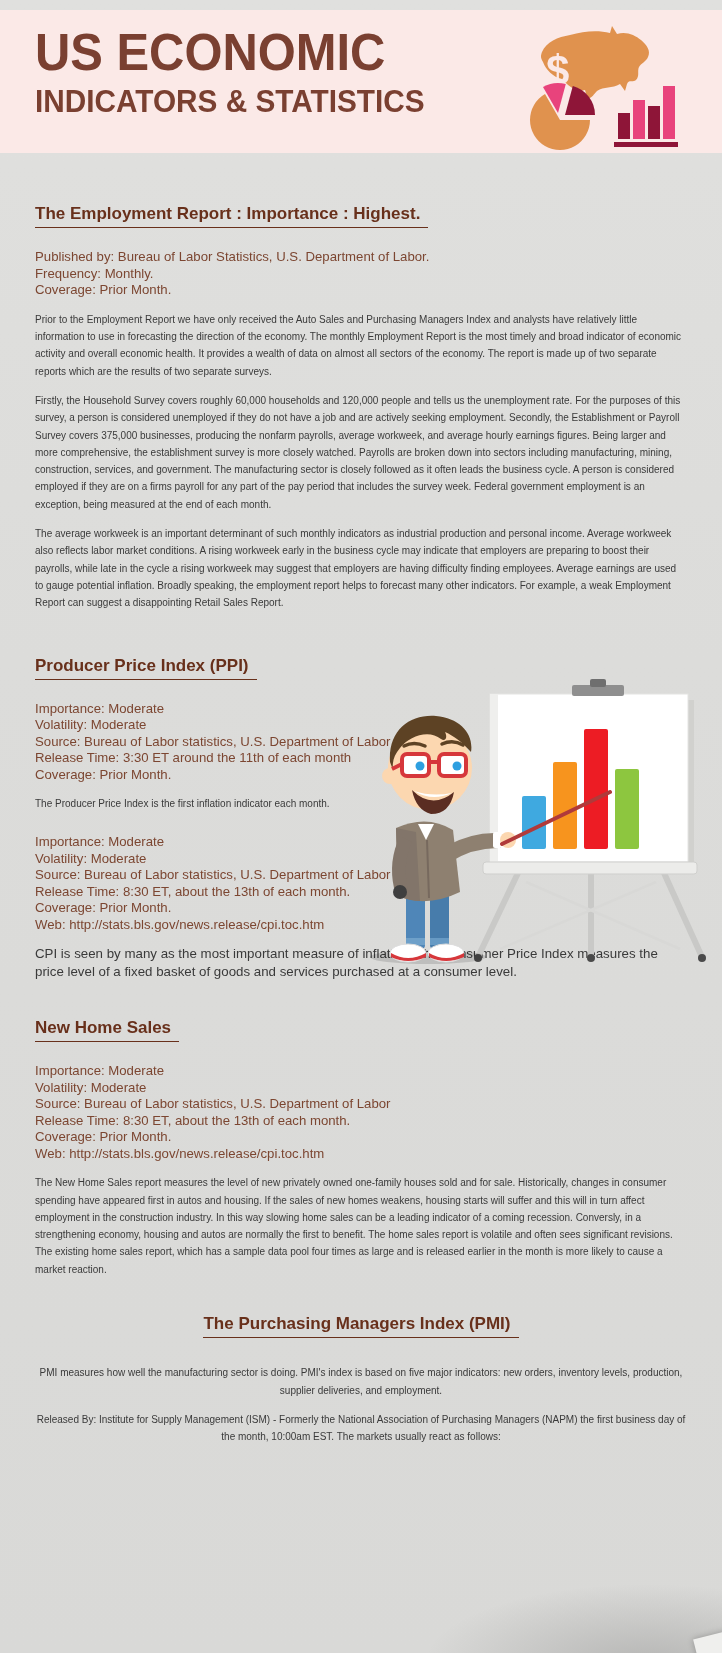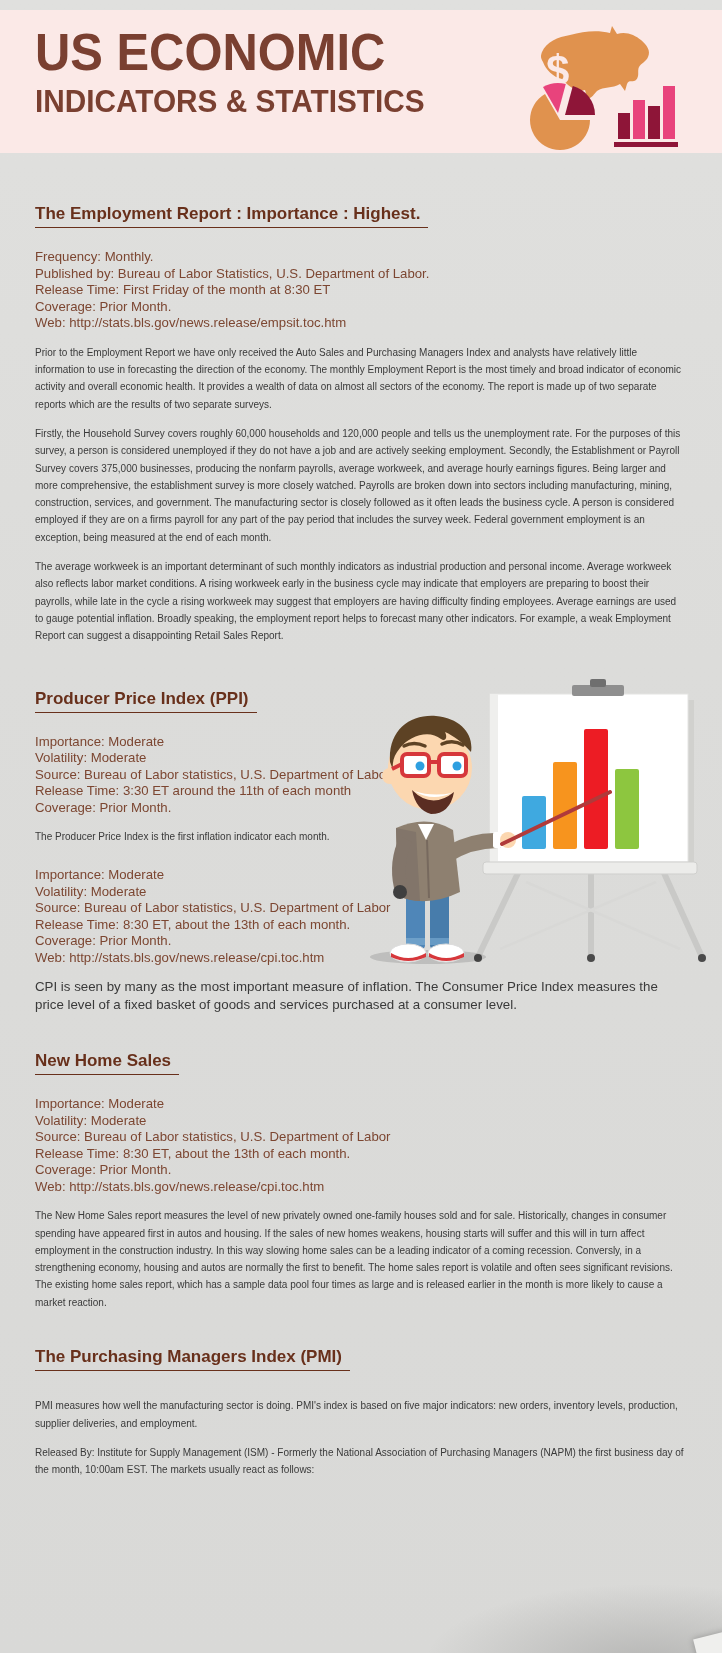--- a/index.html
+++ b/index.html
@@ -21,21 +21,21 @@
   .meta{margin-top:7px;}
   .meta > div{color:#7c4631;font-size:13.2px;line-height:16.5px;}
   .paras > div{color:#3a3a3a;font-size:10px;line-height:17.3px;margin-top:12px;}
   .sec{margin-top:0;}
   .sec-employment{margin-top:0;}
   .sec-ppi{margin-top:30px;width:445px;}
   .sec-cpi{margin-top:22px;width:445px;}
   .cpi-paras > div{color:#3a3a3a;font-size:13.3px;line-height:17.3px;margin-top:12px;}
   .sec-nhs{margin-top:24px;}
   .sec-nhs .col{width:445px;}
-  .sec-pmi{margin-top:22px;}
+  .sec-pmi{margin-top:22px;text-align:center;}
   
   .presenter{position:absolute;left:350px;top:666px;width:370px;height:300px;}
   
   .corner-shadow{position:absolute;right:0;bottom:0;width:300px;height:70px;
      background:radial-gradient(ellipse at 75% 115%,rgba(60,60,60,.22),rgba(60,60,60,0) 70%);}
   .corner-paper{position:absolute;right:-8px;bottom:-10px;width:34px;height:28px;
      background:#efefed;transform:rotate(-14deg);box-shadow:0 0 6px rgba(0,0,0,.25);}
 </style>
 </head>
 <body>
@@ -68,25 +68,23 @@
         <rect x="94" y="124" width="64" height="5" fill="#8e1538"></rect>
       </g>
     </svg>
   </header>
 
   <main class="content">
 
     <section class="sec sec-employment">
       <h2 class="section-heading">The Employment Report : Importance : Highest.</h2>
       <div class="meta">
+          <div>Published by: Bureau of Labor Statistics, U.S. Department of Labor.</div>
           <div>Frequency: Monthly.</div>
-          <div>Published by: Bureau of Labor Statistics, U.S. Department of Labor.</div>
-          <div>Release Time: First Friday of the month at 8:30 ET</div>
           <div>Coverage: Prior Month.</div>
-          <div>Web: http://stats.bls.gov/news.release/empsit.toc.htm</div>
         </div>
       <div class="paras">
           <div>Prior to the Employment Report we have only received the Auto Sales and Purchasing Managers Index and analysts have relatively little information to use in forecasting the direction of the economy. The monthly Employment Report is the most timely and broad indicator of economic activity and overall economic health. It provides a wealth of data on almost all sectors of the economy. The report is made up of two separate reports which are the results of two separate surveys.</div>
           <div>Firstly, the Household Survey covers roughly 60,000 households and 120,000 people and tells us the unemployment rate. For the purposes of this survey, a person is considered unemployed if they do not have a job and are actively seeking employment. Secondly, the Establishment or Payroll Survey covers 375,000 businesses, producing the nonfarm payrolls, average workweek, and average hourly earnings figures. Being larger and more comprehensive, the establishment survey is more closely watched. Payrolls are broken down into sectors including manufacturing, mining, construction, services, and government. The manufacturing sector is closely followed as it often leads the business cycle. A person is considered employed if they are on a firms payroll for any part of the pay period that includes the survey week. Federal government employment is an exception, being measured at the end of each month.</div>
           <div>The average workweek is an important determinant of such monthly indicators as industrial production and personal income. Average workweek also reflects labor market conditions. A rising workweek early in the business cycle may indicate that employers are preparing to boost their payrolls, while late in the cycle a rising workweek may suggest that employers are having difficulty finding employees. Average earnings are used to gauge potential inflation. Broadly speaking, the employment report helps to forecast many other indicators. For example, a weak Employment Report can suggest a disappointing Retail Sales Report.</div>
         </div>
     </section>
 
     <section class="sec sec-ppi">
       <h2 class="section-heading">Producer Price Index (PPI)</h2>

